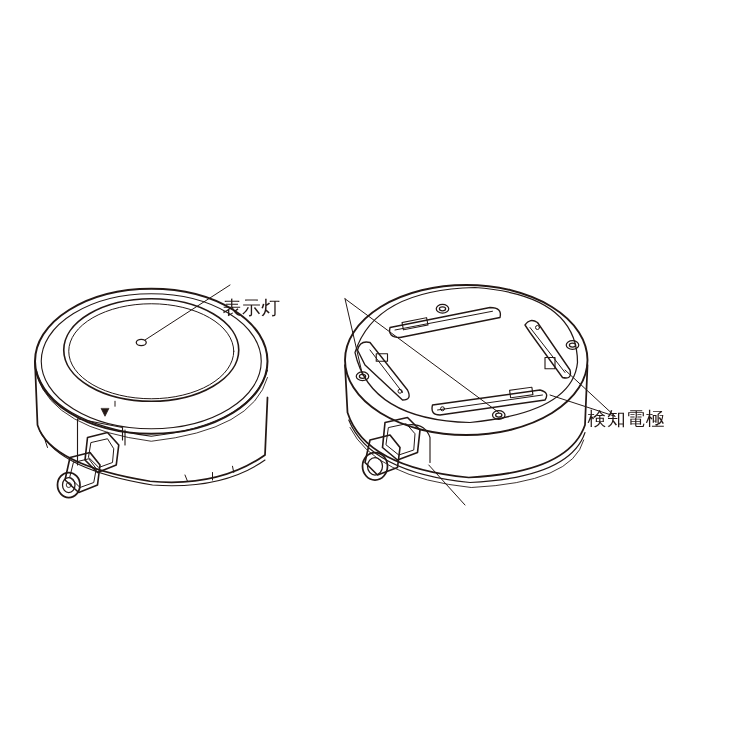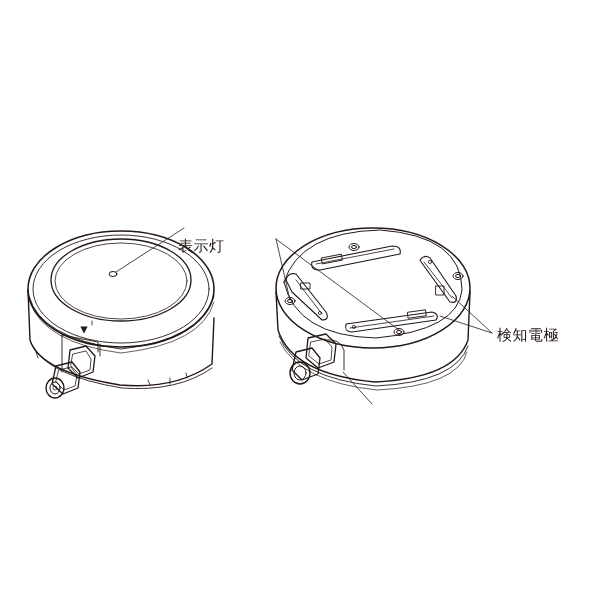--- a/index.html
+++ b/index.html
@@ -24,21 +24,21 @@
       position: absolute;
       font-size: 15px;
       line-height: 18px;
       white-space: nowrap;
       color: #231815;
       letter-spacing: 0.5px;
     }
     .lbl-indicator { left: 178px; top: 203px; margin-top: 34px; }
     .lbl-screw-1 { left: 262px; top: 181px; }
     .lbl-screw-2 { left: 262px; top: 204px; }
-    .lbl-electrode { left: 497px; top: 326px; }
+    .lbl-electrode { left: 470px; top: 326px; }
     .lbl-grommet { left: 374px; top: 397px; }
     svg { position: absolute; left: 0; top: 0; }
   </style>
 </head>
 <body>
 
 <div class="stage">
 
   <svg width="600" height="600" viewBox="0 0 600 600" fill="none" stroke="#231815" stroke-linecap="round" stroke-linejoin="round">
 

